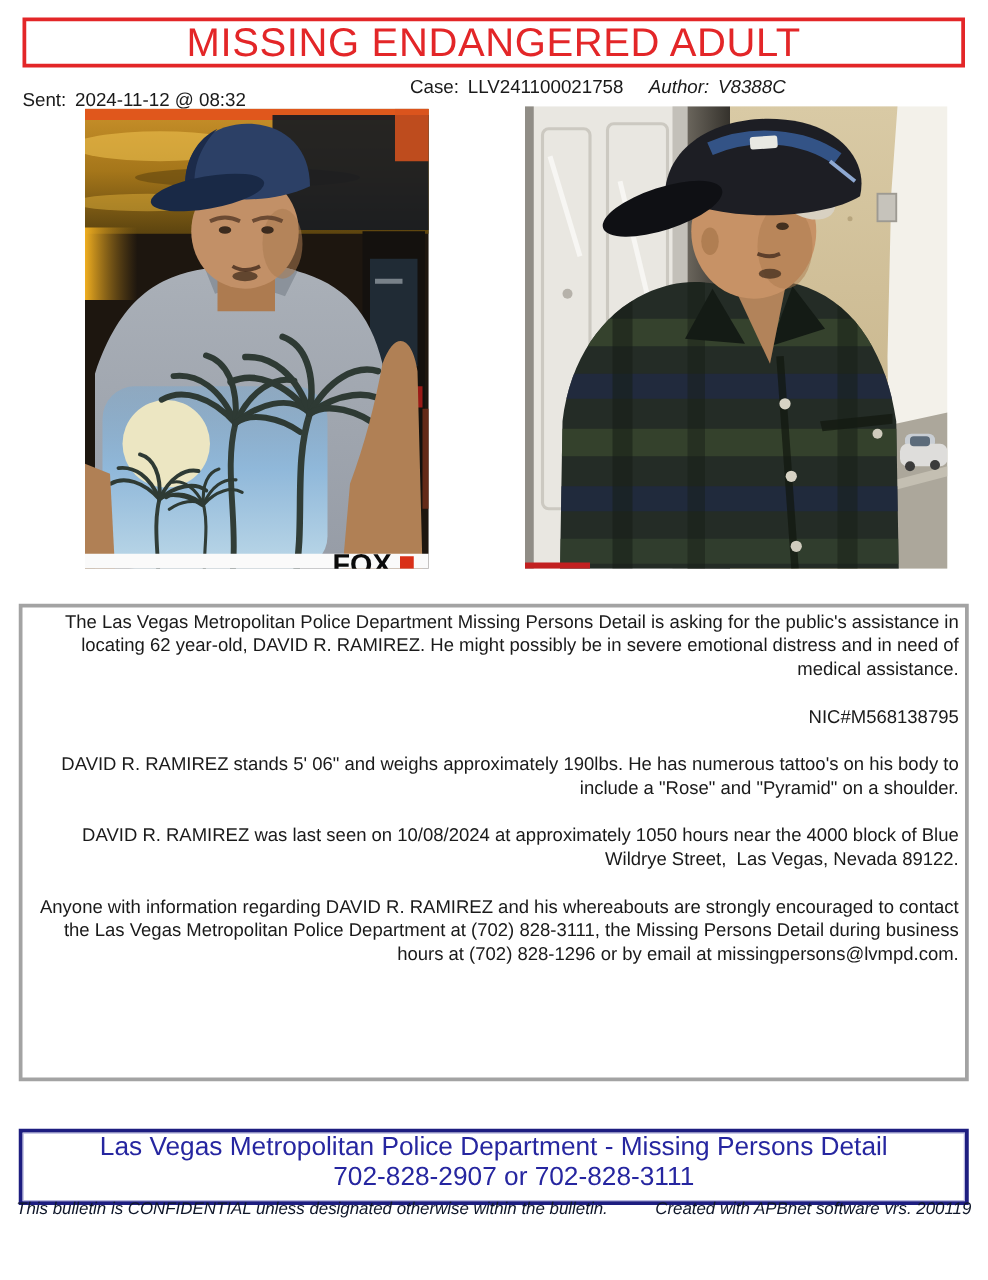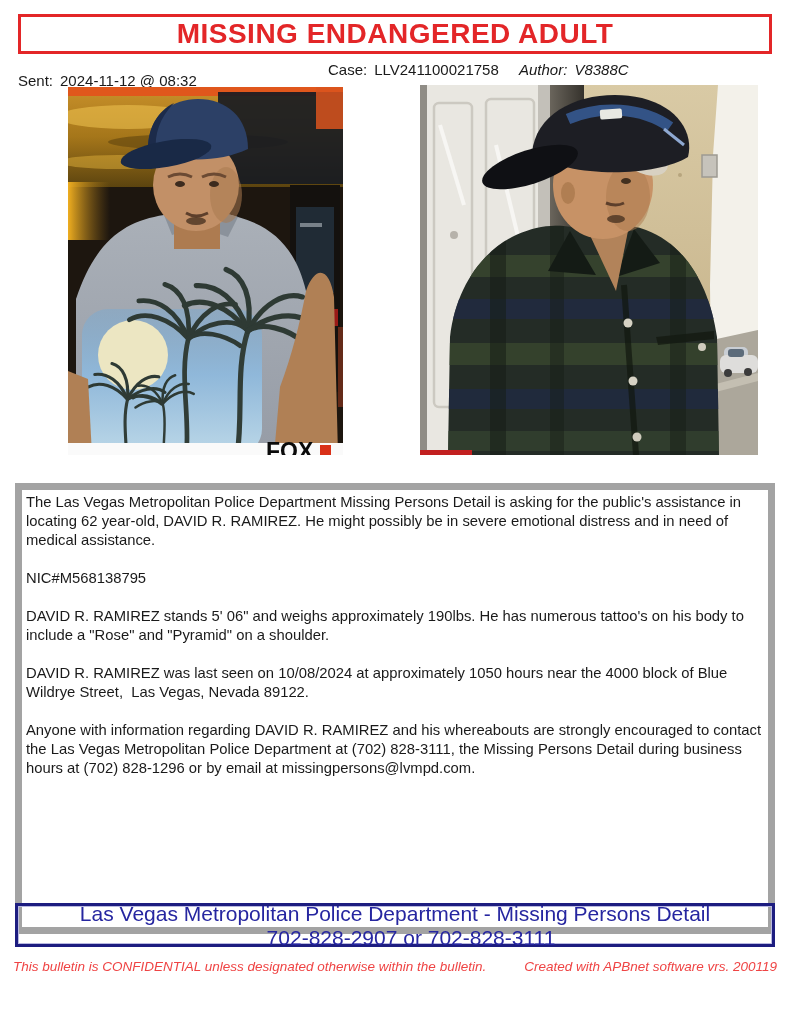--- a/index.html
+++ b/index.html
@@ -13,63 +13,63 @@
   .page{position:relative;width:790px;height:1024px;background:#fff;overflow:hidden;}
 
   
   .title-box{
     position:absolute;left:18px;top:14px;width:754px;height:40px;
     border:3px solid var(--accent-red);
     display:flex;align-items:center;justify-content:center;
   }
   .title-box h1{
     color:var(--accent-red);
-    font-size:28px;font-weight:700;letter-spacing:.5px;white-space:nowrap;
+    font-size:32px;font-weight:400;letter-spacing:.5px;white-space:nowrap;
   }
 
   
   .meta-row{position:absolute;left:0;top:61px;width:790px;height:18px;font-size:15px;}
   .meta-row .grp{position:absolute;top:0;white-space:pre;}
   .grp-sent{left:18px;margin-top:11px;}
   .grp-case{left:328px;}
   .grp-author{left:519px;font-style:italic;}
   .meta-label{margin-right:7px;}
 
   
   .photos{position:absolute;left:0;top:85px;width:686px;height:372px;}
   .photo{position:absolute;display:block;}
   .photo-left{left:68px;top:2px;width:275px;height:368px;}
   .photo-right{left:420px;top:0;width:338px;height:370px;}
 
   
   .body-box{
-    position:absolute;left:15px;top:483px;width:760px;height:451px;
-    border:7px solid #a3a3a3;
+    position:absolute;left:15px;top:483px;width:760px;height:382px;
+    border:3px solid #a3a3a3;
     padding:3px 5px 0 4px;
-    font-size:14.8px;line-height:19px;
+    font-size:14.8px;line-height:19px;text-align:right;
   }
   .body-box p{white-space:pre-wrap;margin-bottom:19px;}
   .body-box p:last-child{margin-bottom:0;}
 
   
   .contact-box{
-    position:absolute;left:15px;top:903px;width:760px;height:44px;
+    position:absolute;left:15px;top:903px;width:760px;height:61px;
     border:3px solid var(--accent-navy);
     box-shadow:inset 0 0 0 1px #b9b9e0;
-    display:flex;flex-direction:column;align-items:center;justify-content:center;
+    display:flex;flex-direction:column;align-items:center;justify-content:flex-start;
     color:var(--navy-text);
   }
   .contact-line1{font-size:21px;line-height:24px;}
   .contact-line2{font-size:21px;line-height:23px;margin-left:32px;}
 
   
   .footer-note{
     position:absolute;left:0;top:959px;width:790px;
     display:flex;justify-content:center;gap:38px;
-    font-size:13.5px;font-style:italic;color:#ef4444;
+    font-size:13.5px;font-style:italic;color:#0f172a;
     white-space:nowrap;
   }
 </style>
 </head>
 <body>
 
 <div class="page">
 
   <div class="title-box">
     <h1>MISSING ENDANGERED ADULT</h1>

